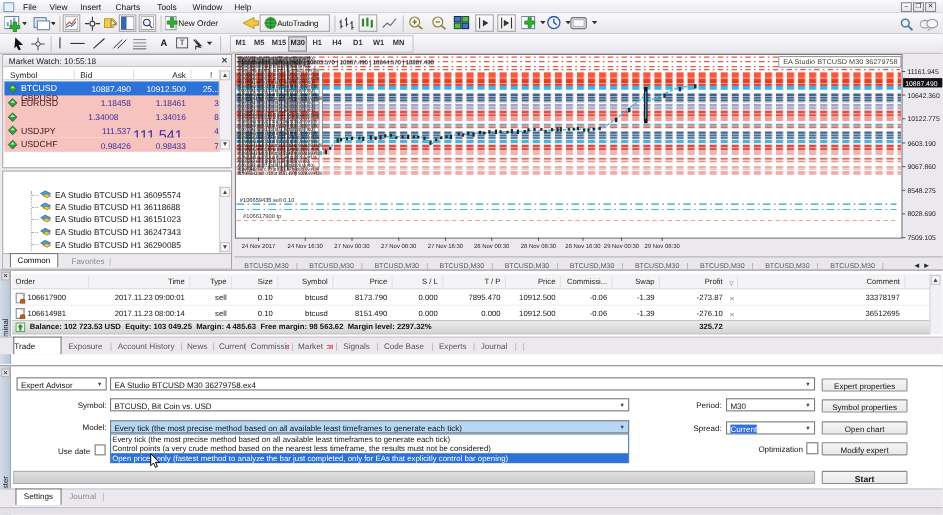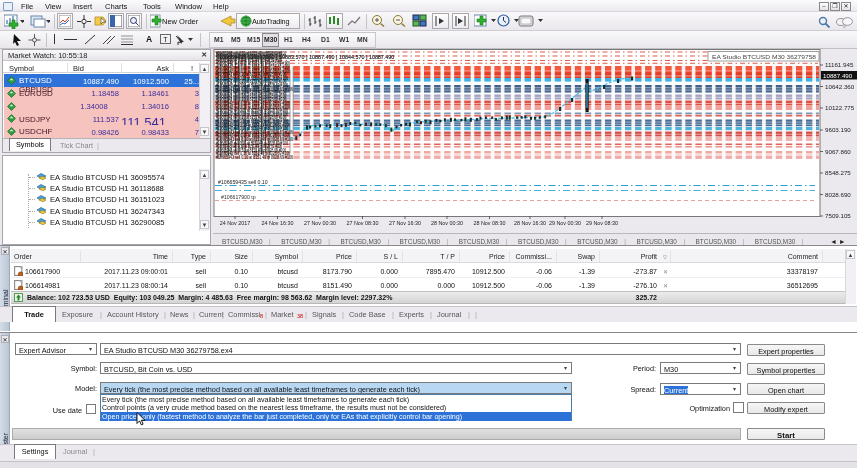--- a/index.html
+++ b/index.html
@@ -467,24 +467,20 @@
 <div class="abs" style="left:16px;top:77.39999999999999px;font-size:8px;color:#431722">USDCHF</div>
 <div class="abs" style="left:66px;top:77.79999999999998px;width:50px;text-align:right;font-size:7.6px;color:#3a2c9c">0.98426</div>
 <div class="abs" style="left:118px;top:77.79999999999998px;width:48px;text-align:right;font-size:7.6px;color:#3a2c9c">0.98433</div>
 <div class="abs" style="left:172px;top:77.79999999999998px;width:24px;text-align:right;font-size:7.6px;color:#3a2c9c">7</div>
 <div class="abs" style="left:196px;top:13px;width:11px;height:75px;background:#f2f0f4;border-left:1px solid #d8d6da"></div>
 <div class="abs" style="left:197px;top:14px;width:9px;height:9px;font-size:6px;text-align:center;color:#444;border:1px solid #c8c6ca;background:#f8f7fa;line-height:8px">▲</div>
 <div class="abs" style="left:197px;top:77px;width:9px;height:9px;font-size:6px;text-align:center;color:#444;border:1px solid #c8c6ca;background:#f8f7fa;line-height:8px">▼</div>
 <div class="abs" style="left:64px;top:13px;width:1px;height:10px;background:#e0e0e0"></div>
 <div class="abs" style="left:118px;top:13px;width:1px;height:10px;background:#e0e0e0"></div>
 <div class="abs" style="left:170px;top:13px;width:1px;height:10px;background:#e0e0e0"></div>
-<div class="tabs">
-      <div class="tab-act" style="left:6px">Symbols</div>
-      <div class="tab-in" style="left:57px">Tick Chart&nbsp;&nbsp;<span class="sep">|</span></div>
-    </div>
 </div>
 <div class="panel" style="top:155px;height:90px">
 <div class="abs" style="left:25px;top:18px;width:1px;height:54px;border-left:1px dotted #aaa"></div>
 <div class="abs" style="left:26px;top:21px;width:6px;height:1px;border-top:1px dotted #aaa"></div>
 <svg class="abs" style="left:33px;top:16px" width="12" height="10" viewBox="0 0 12 10">
       <path d="M1 4l4-2.5L10 4 5.5 6.5Z" fill="#4aa0d8" stroke="#1a5a8a" stroke-width="0.6"></path>
       <path d="M3 6l3-1.8L10 6 7 7.8Z" fill="#f0c838" stroke="#8a701a" stroke-width="0.6"></path>
     </svg>
 <div class="abs" style="left:47px;top:17px;font-size:7.6px;color:#111">EA Studio BTCUSD H1 36095574</div>
 <div class="abs" style="left:26px;top:32.2px;width:6px;height:1px;border-top:1px dotted #aaa"></div>
@@ -507,20 +503,24 @@
 <div class="abs" style="left:47px;top:50.599999999999994px;font-size:7.6px;color:#111">EA Studio BTCUSD H1 36247343</div>
 <div class="abs" style="left:26px;top:65.8px;width:6px;height:1px;border-top:1px dotted #aaa"></div>
 <svg class="abs" style="left:33px;top:60.8px" width="12" height="10" viewBox="0 0 12 10">
       <path d="M1 4l4-2.5L10 4 5.5 6.5Z" fill="#4aa0d8" stroke="#1a5a8a" stroke-width="0.6"></path>
       <path d="M3 6l3-1.8L10 6 7 7.8Z" fill="#f0c838" stroke="#8a701a" stroke-width="0.6"></path>
     </svg>
 <div class="abs" style="left:47px;top:61.8px;font-size:7.6px;color:#111">EA Studio BTCUSD H1 36290085</div>
 <div class="abs" style="left:196px;top:13px;width:11px;height:62px;background:#f2f0f4;border-left:1px solid #d8d6da"></div>
 <div class="abs" style="left:197px;top:14px;width:9px;height:9px;font-size:6px;text-align:center;color:#444;border:1px solid #c8c6ca;background:#f8f7fa;line-height:8px">▲</div>
 <div class="abs" style="left:197px;top:64px;width:9px;height:9px;font-size:6px;text-align:center;color:#444;border:1px solid #c8c6ca;background:#f8f7fa;line-height:8px">▼</div>
+<div class="tabs">
+      <div class="tab-act" style="left:6px">Common</div>
+      <div class="tab-in" style="left:62px">Favorites&nbsp;&nbsp;<span class="sep">|</span></div>
+    </div>
 </div>
 <div class="abs" style="left:0;top:245px;width:857px;height:87px;background:#fff;border-top:1px solid #8a888c"></div>
 <div class="abs" style="left:0;top:246px;width:10px;height:85px;background:linear-gradient(90deg,#d4dde8,#b8c6d6);border-right:1px solid #a0aab6"></div>
 <div class="abs" style="left:1px;top:247px;width:8px;height:8px;font-size:6px;line-height:8px;text-align:center;color:#222;background:#e8e6ea;border:1px solid #b0aeb2">✕</div>
 <div class="vtxt" style="left:1.5px;top:316px">Terminal</div>
 <div class="abs" style="left:11px;top:249px;width:835px;height:14px;background:#f4f3f5;border-bottom:1px solid #dcdade"></div>
 <div class="abs" style="left:14px;top:253px;font-size:7px;color:#222">Order</div>
 <div class="abs" style="left:100px;top:253px;width:68px;text-align:right;font-size:7px;color:#222">Time</div>
 <div class="abs" style="left:178px;top:253px;width:28px;text-align:right;font-size:7px;color:#222">Type</div>
 <div class="abs" style="left:218px;top:253px;width:30px;text-align:right;font-size:7px;color:#222">Size</div>
@@ -590,21 +590,21 @@
 <div class="abs" style="left:11px;top:291px;width:835px;height:13px;background:linear-gradient(#ececec,#d4d4d4);border-top:1px solid #c0c0c0;border-bottom:1px solid #b8b8b8"></div>
 <svg class="abs" style="left:14px;top:293px" width="9" height="9" viewBox="0 0 9 9">
     <rect x="0.5" y="0.5" width="8" height="8" fill="#e8f4e8" stroke="#5a9a5a"></rect>
     <path d="M4.5 1.5l2.5 3h-1.5v3h-2v-3H2z" fill="#2a8a2a"></path>
   </svg>
 <div class="abs" style="left:27px;top:294px;font-size:7px;font-weight:bold;color:#111">Balance: 102 723.53 USD&nbsp;&nbsp;Equity: 103 049.25&nbsp;&nbsp;Margin: 4 485.63&nbsp;&nbsp;Free margin: 98 563.62&nbsp;&nbsp;Margin level: 2297.32%</div>
 <div class="abs" style="left:605px;top:294px;width:52px;text-align:right;font-size:7px;font-weight:bold;color:#111">325.72</div>
 <div class="abs" style="left:845px;top:249px;width:11px;height:55px;background:#f2f0f4;border-left:1px solid #d8d6da"></div>
 <div class="abs" style="left:846px;top:250px;width:9px;height:9px;font-size:6px;text-align:center;color:#444;border:1px solid #c8c6ca;background:#f8f7fa;line-height:8px">▲</div>
 <div class="abs" style="left:0;top:306px;width:857px;height:16px;background:#ece9ee;border-top:1px solid #c5c3c7"></div>
-<div class="abs" style="left:12px;top:306px;width:44px;height:16px;background:#fff;border:1px solid #7a787c;border-bottom:none;font-size:7.4px;font-weight:bold;text-align:center;padding-top:3px">Trade</div>
+<div class="abs" style="left:12px;top:306px;width:44px;height:16px;background:#fff;border:1px solid #7a787c;border-bottom:none;font-size:7.4px;font-weight:normal;text-align:left;padding-top:3px">Trade</div>
 <div class="abs" style="left:62px;top:310px;font-size:7.4px;color:#555">Exposure</div>
 <div class="abs" style="left:107px;top:310px;font-size:7.4px;color:#555">Account History</div>
 <div class="abs" style="left:170px;top:310px;font-size:7.4px;color:#555">News</div>
 <div class="abs" style="left:199px;top:310px;font-size:7.4px;color:#555">Current</div>
 <div class="abs" style="left:228px;top:310px;font-size:7.4px;color:#555">Commissi</div>
 <div class="abs" style="left:271px;top:310px;font-size:7.4px;color:#555">Market</div>
 <div class="abs" style="left:312px;top:310px;font-size:7.4px;color:#555">Signals</div>
 <div class="abs" style="left:349px;top:310px;font-size:7.4px;color:#555">Code Base</div>
 <div class="abs" style="left:399px;top:310px;font-size:7.4px;color:#555">Experts</div>
 <div class="abs" style="left:437px;top:310px;font-size:7.4px;color:#555">Journal</div>

